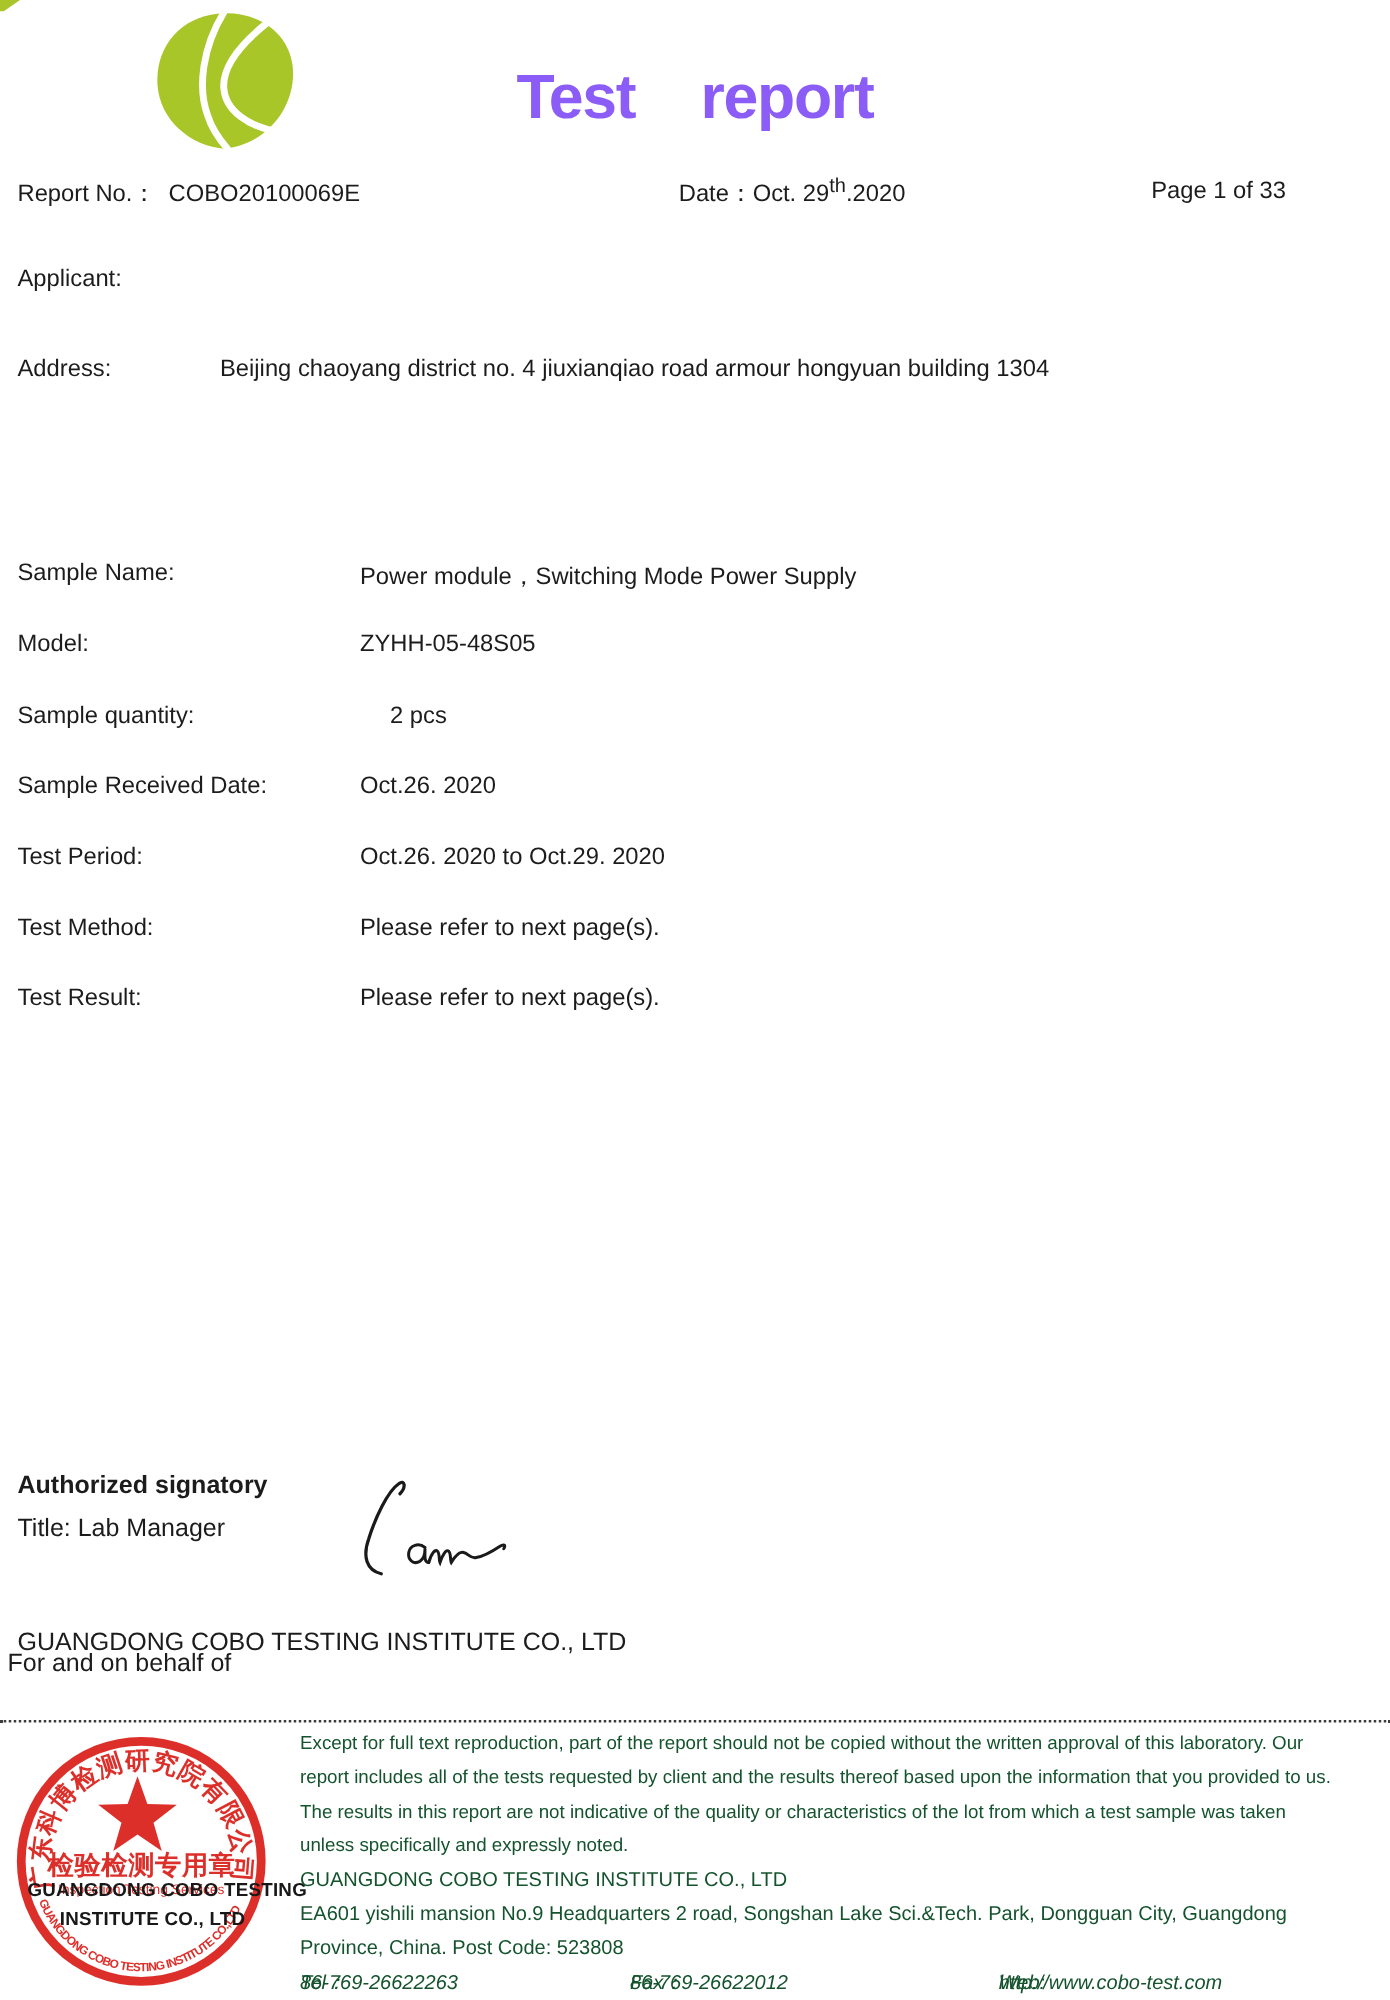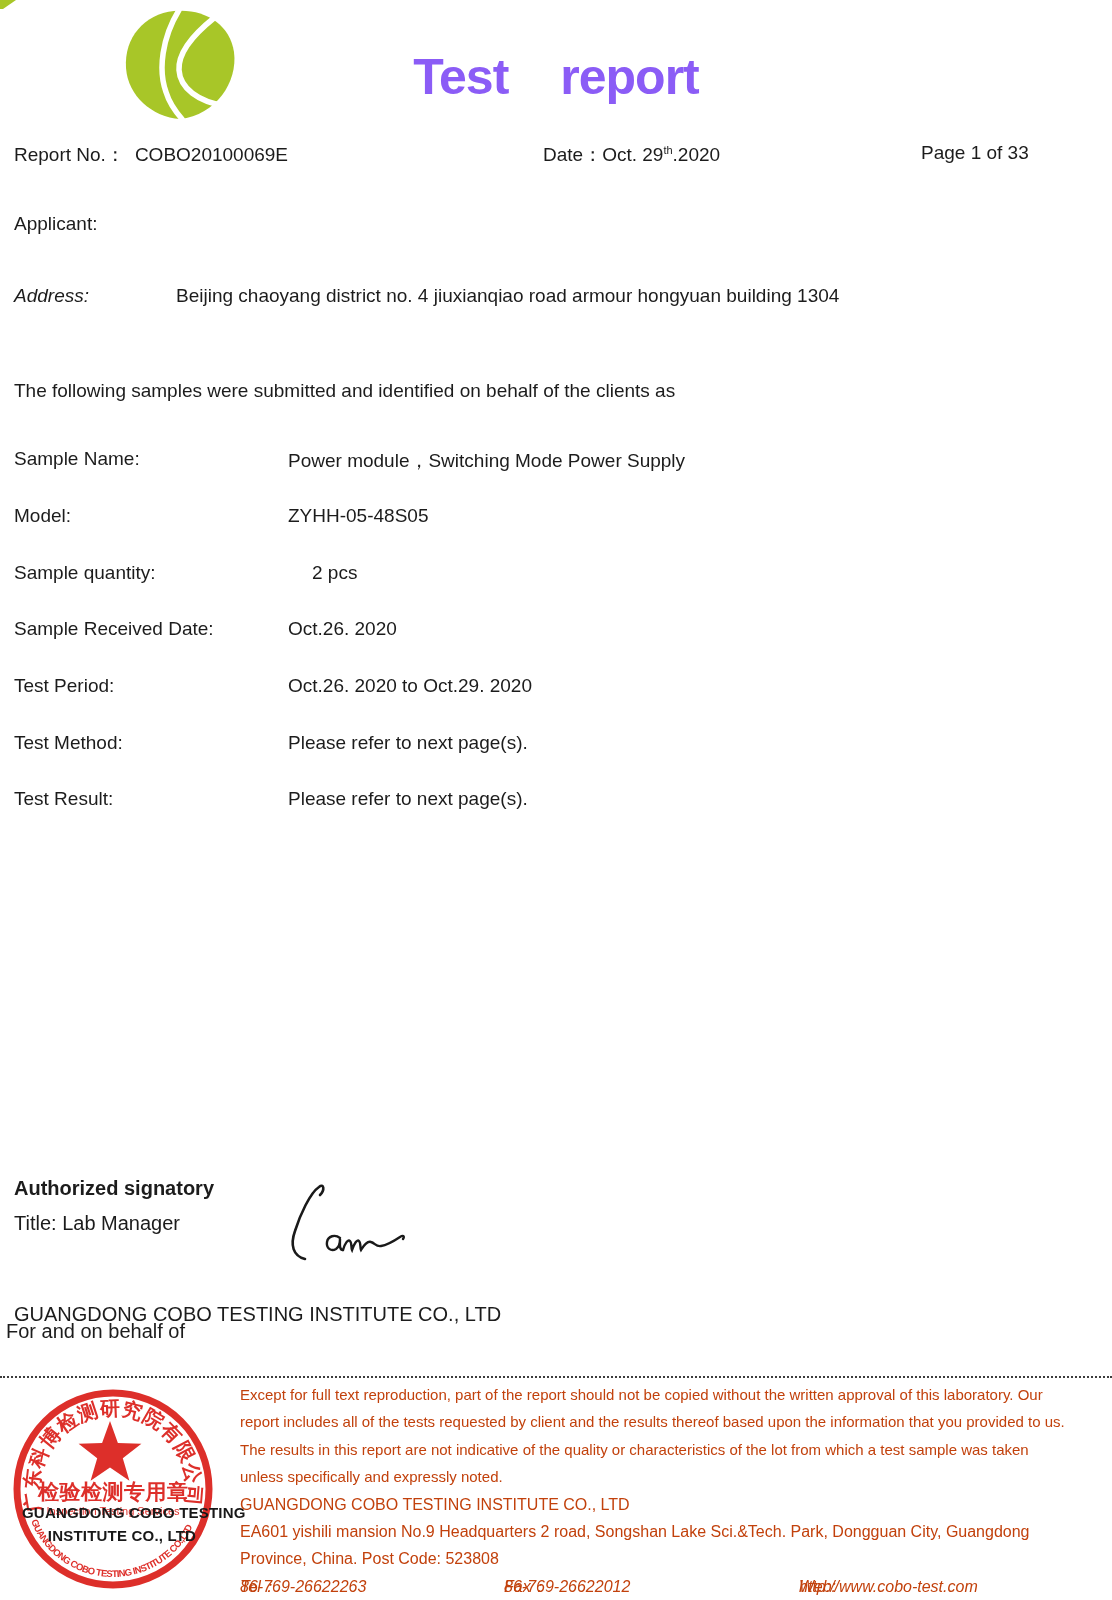--- a/index.html
+++ b/index.html
@@ -9,25 +9,25 @@
     overflow:hidden;
   }
   .abs{position:absolute; white-space:nowrap;}
   .page-title{
     left:0; top:52px; width:1112px; text-align:center;
     font-size:50px; font-weight:bold; letter-spacing:-1px; color:#8b5cf6; line-height:1;
   }
   .page-title .gap{display:inline-block; width:52px;}
   .h19{font-size:19px;}
   .h20{font-size:20px;}
-  sup{font-size:11px; vertical-align:super; line-height:0;}
+  sup{font-size:16px; vertical-align:super; line-height:0;}
   .label-col{left:14px;}
   .dotline{left:0; top:1376px; width:1112px; height:0; border-top:2px dotted #3c3c3c;}
   .footer-block{
-    left:240px; top:1381px; width:860px; font-size:15px; line-height:27.4px; color:#c2410c;
+    left:240px; top:1381px; width:860px; font-size:15px; line-height:27.4px; color:#14532d;
   }
   .footer-block .fline{white-space:nowrap;}
   .footer-block .co{font-size:16px;}
   .telrow{position:relative; height:27.4px;font-style:italic;}
   .telrow span{position:absolute; top:0; white-space:nowrap; font-size:16px;}
   .tel-item{left:0;} .fax-item{left:264px;} .web-item{left:559px;}
   .stamp-wrap{left:8px; top:1384px; width:212px; height:212px;}
   .stamp-overlay{
     left:22px; width:200px; text-align:center; color:#181818;
     font-size:15px; font-weight:600; letter-spacing:0.2px;
@@ -52,24 +52,23 @@
   <div class="abs page-title"><span>Test</span><span class="gap"></span><span>report</span></div>
 
   <div class="abs h19" style="left:14px;top:142px;"><span>Report No.：</span><span style="display:inline-block;width:10px;"></span><span>COBO20100069E</span></div>
 
   <div class="abs h19" style="left:543px;top:142px;"><span>Date：</span><span>Oct. 29</span><sup>th</sup><span>.2020</span></div>
 
   <div class="abs h19" style="left:921px;top:142px;">Page 1 of 33</div>
 
   <div class="abs h19 label-col" style="top:213px;">Applicant:</div>
 
-  <div class="abs h19 label-col" style="top:285px;font-style:italic;">Address:</div>
+  <div class="abs h19 label-col" style="top:285px;">Address:</div>
   <div class="abs h19" style="left:176px;top:285px;">Beijing chaoyang district no. 4 jiuxianqiao road armour hongyuan building 1304</div>
 
-  <div class="abs h19" style="left:14px;top:380px;">The following samples were submitted and identified on behalf of the clients as</div>
 
   <div class="abs h19 label-col" style="top:448px;">Sample Name:</div>
   <div class="abs h19" style="left:288px;top:448px;">Power module，Switching Mode Power Supply</div>
 
   <div class="abs h19 label-col" style="top:505px;">Model:</div>
   <div class="abs h19" style="left:288px;top:505px;">ZYHH-05-48S05</div>
 
   <div class="abs h19 label-col" style="top:562px;">Sample quantity:</div>
   <div class="abs h19" style="left:288px;top:562px;margin-left:24px;">2 pcs</div>
 

